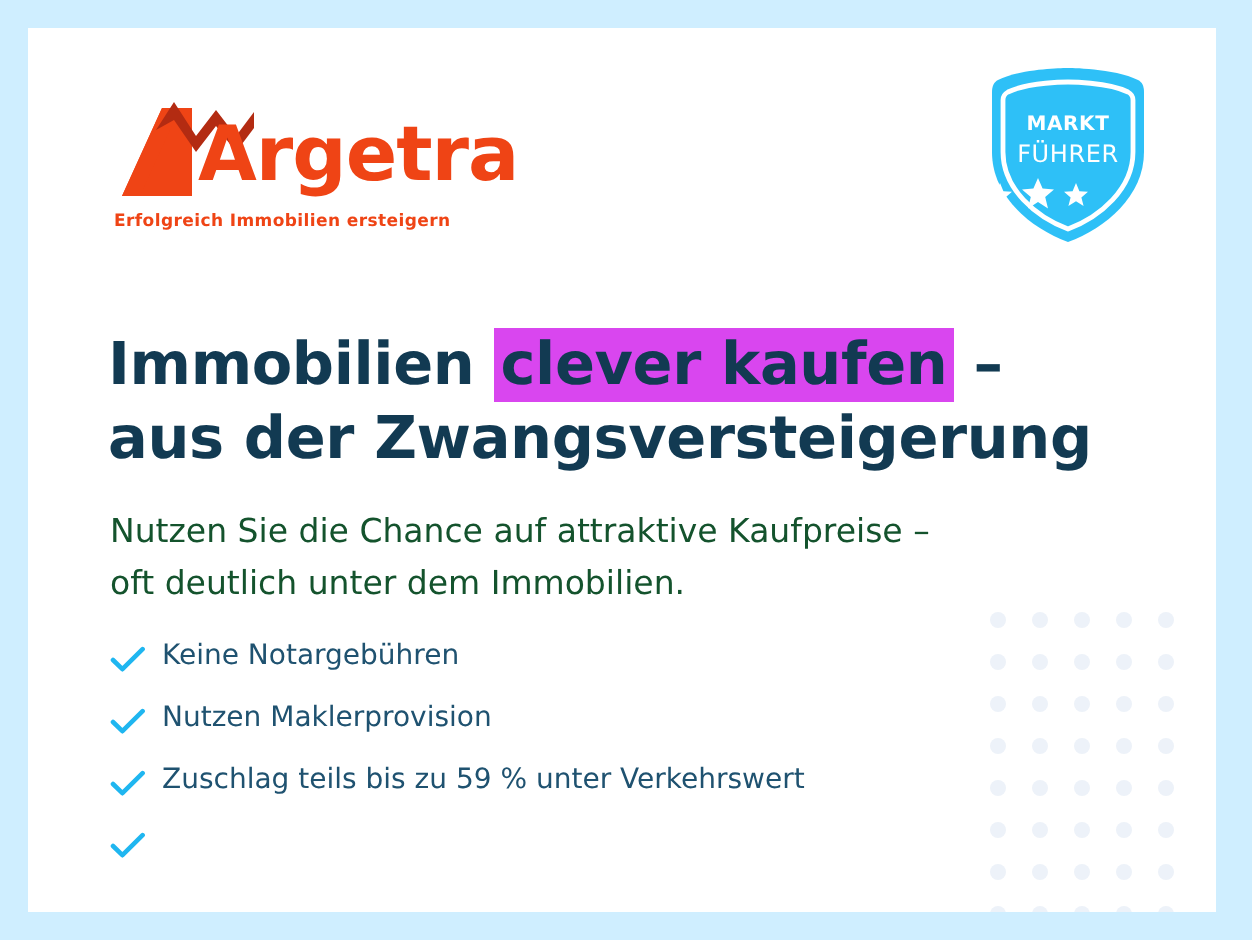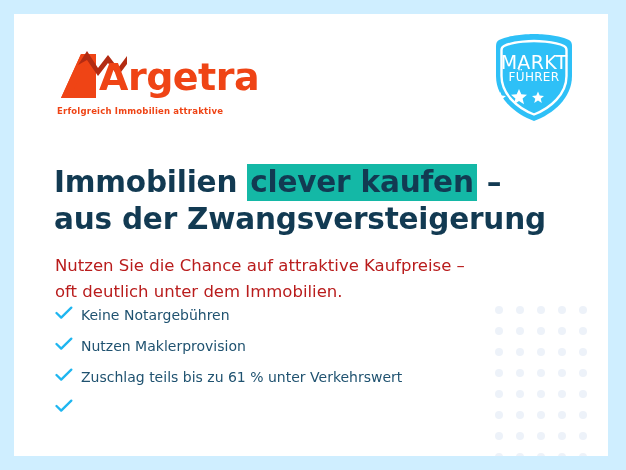--- a/index.html
+++ b/index.html
@@ -106,22 +106,22 @@
     position: absolute;
     left: 0;
     top: 23px;
     width: 86px;
     text-align: center;
     color: #ffffff;
     font-family: "DejaVu Sans", sans-serif;
     pointer-events: none;
   }
   .badge-line1 {
-    font-size: 19px;
-    font-weight: 400;
+    font-size: 10px;
+    font-weight: 700;
     letter-spacing: 0.3px;
     line-height: 15px;
     display: block;
   }
   .badge-line2 {
     font-size: 12px;
     font-weight: 400;
     letter-spacing: 0.3px;
     line-height: 14px;
     display: block;
@@ -142,51 +142,51 @@
     top: 130px;
     width: 520px;
     font-size: 29.5px;
     font-weight: 700;
     color: #123a52;
     line-height: 37px;
     letter-spacing: -0.2px;
     font-family: "DejaVu Sans", sans-serif;
   }
   .headline .hl {
-    background: #14b8a6;
+    background: #d946ef;
     padding: 1px 3px 2px 3px;
     box-decoration-break: clone;
     -webkit-box-decoration-break: clone;
   }
   .headline-line { display: block; white-space: nowrap; }
 
   
   .sub {
     position: absolute;
     left: 41px;
     top: 222px;
     width: 520px;
     font-size: 16.5px;
     font-weight: 400;
-    color: #b91c1c;
+    color: #14532d;
     line-height: 26px;
     font-family: "DejaVu Sans", sans-serif;
   }
   .sub-line { display: block; white-space: nowrap; }
 
   
   .checklist {
     position: absolute;
     left: 41px;
     top: 292px;
     width: 470px;
   }
   .check-item {
     display: flex;
-    align-items: flex-start;
+    align-items: flex-end;
     height: 31px;
   }
   .check-icon {
     width: 26px;
     flex: 0 0 26px;
     display: flex;
     align-items: center;
     justify-content: flex-start;
   }
   .check-label {
@@ -250,21 +250,21 @@
       <div class="logo-mark-wrap">
         <svg width="190" height="58" viewBox="0 0 190 58" xmlns="http://www.w3.org/2000/svg">
 
           <polygon points="27,52 5,52 25,8 40,8 40,52 31,52" fill="#ef4415"></polygon>
           <polygon points="14,52 5,52 25,8 34,8" fill="#ef4415"></polygon>
 
           <path d="M22,19 L31,5 L42,22 L52,9 L62,22 L71,10 L71,18 L62,30 L52,17 L42,30 L31,14 Z" fill="#b32b12"></path>
         </svg>
       </div>
       <div class="logo-word">Argetra</div>
-      <div class="logo-tagline">Erfolgreich Immobilien attraktive</div>
+      <div class="logo-tagline">Erfolgreich Immobilien ersteigern</div>
     </div>
 
     <div class="badge">
       <svg width="86" height="92" viewBox="0 0 86 92" xmlns="http://www.w3.org/2000/svg">
         <path d="M43 2 C43 2 66 2 78 8 C80 9 81 11 81 14 L81 44 C81 66 62 82 43 89 C24 82 5 66 5 44 L5 14 C5 11 6 9 8 8 C20 2 43 2 43 2 Z" fill="#2ec0f7"></path>
         <path d="M43 9 C43 9 63 9 73 14 C74.5 14.8 75.5 16 75.5 18 L75.5 44 C75.5 62.5 59 76.5 43 82.5 C27 76.5 10.5 62.5 10.5 44 L10.5 18 C10.5 16 11.5 14.8 13 14 C23 9 43 9 43 9 Z" fill="none" stroke="#ffffff" stroke-width="2.4"></path>
       </svg>
       <div class="badge-text">
         <span class="badge-line1">MARKT</span>
         <span class="badge-line2">FÜHRER</span>
@@ -304,21 +304,21 @@
             </svg>
         </span>
         <span class="check-label">Nutzen Maklerprovision</span>
       </li>
       <li class="check-item">
         <span class="check-icon">
           <svg width="18" height="14" viewBox="0 0 18 14" xmlns="http://www.w3.org/2000/svg">
               <path d="M1.5 7 L6.2 11.6 L16.3 1.6" fill="none" stroke="#1fb6f0" stroke-width="2.3" stroke-linecap="round" stroke-linejoin="round"></path>
             </svg>
         </span>
-        <span class="check-label">Zuschlag teils bis zu 61 % unter Verkehrswert</span>
+        <span class="check-label">Zuschlag teils bis zu 59 % unter Verkehrswert</span>
       </li>
       <li class="check-item">
         <span class="check-icon">
           <svg width="18" height="14" viewBox="0 0 18 14" xmlns="http://www.w3.org/2000/svg">
               <path d="M1.5 7 L6.2 11.6 L16.3 1.6" fill="none" stroke="#1fb6f0" stroke-width="2.3" stroke-linecap="round" stroke-linejoin="round"></path>
             </svg>
         </span>
       </li>
     </ul>
 

